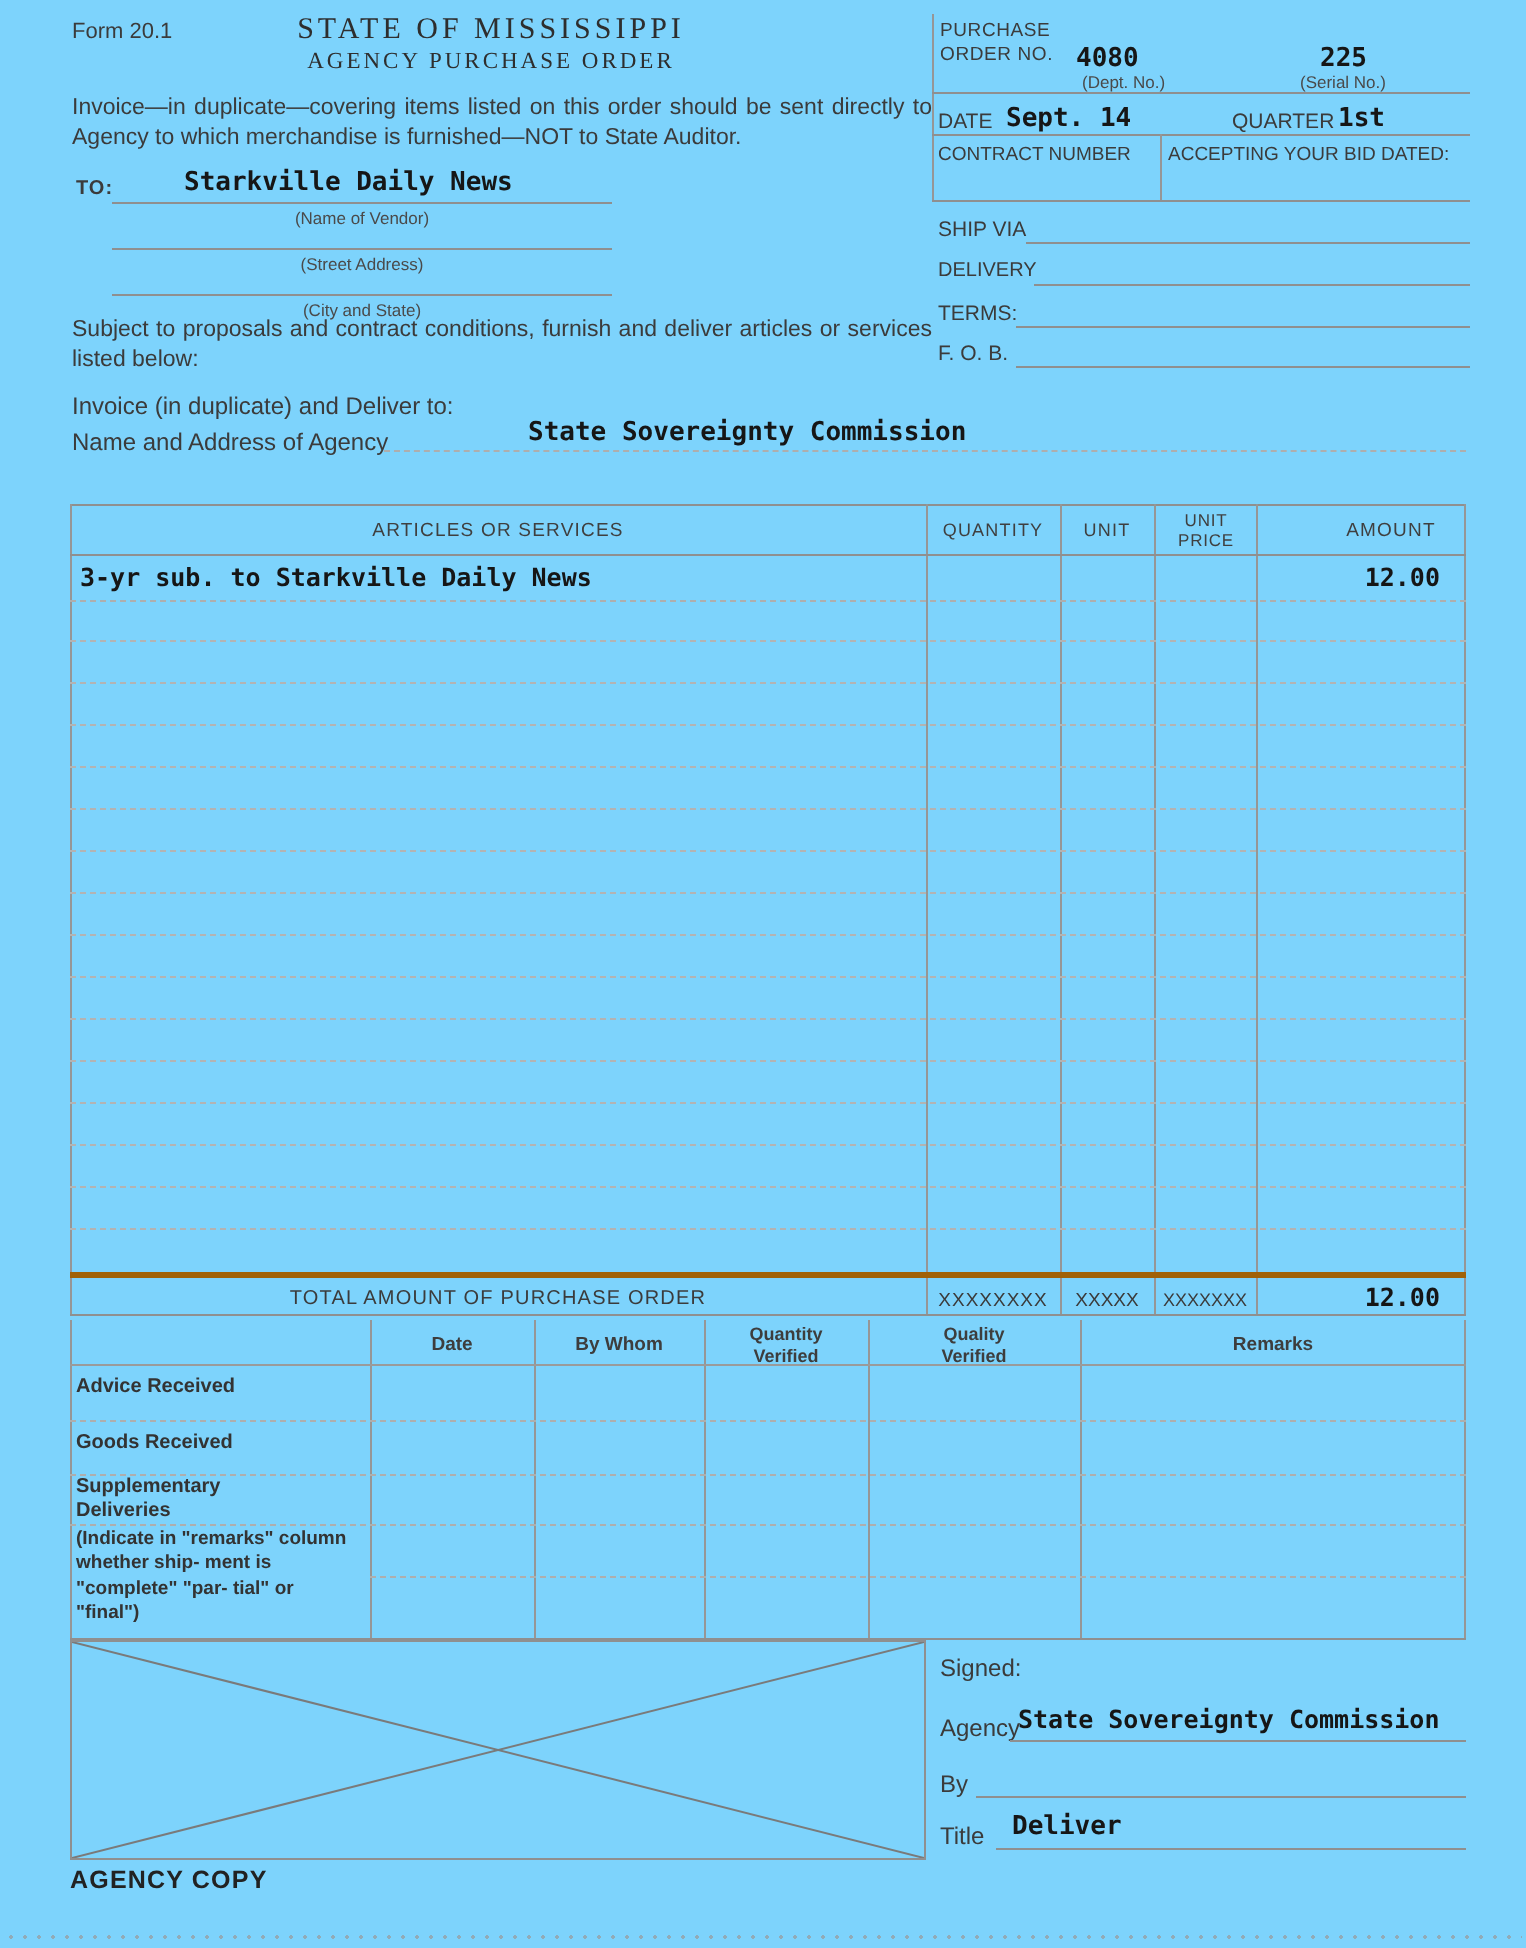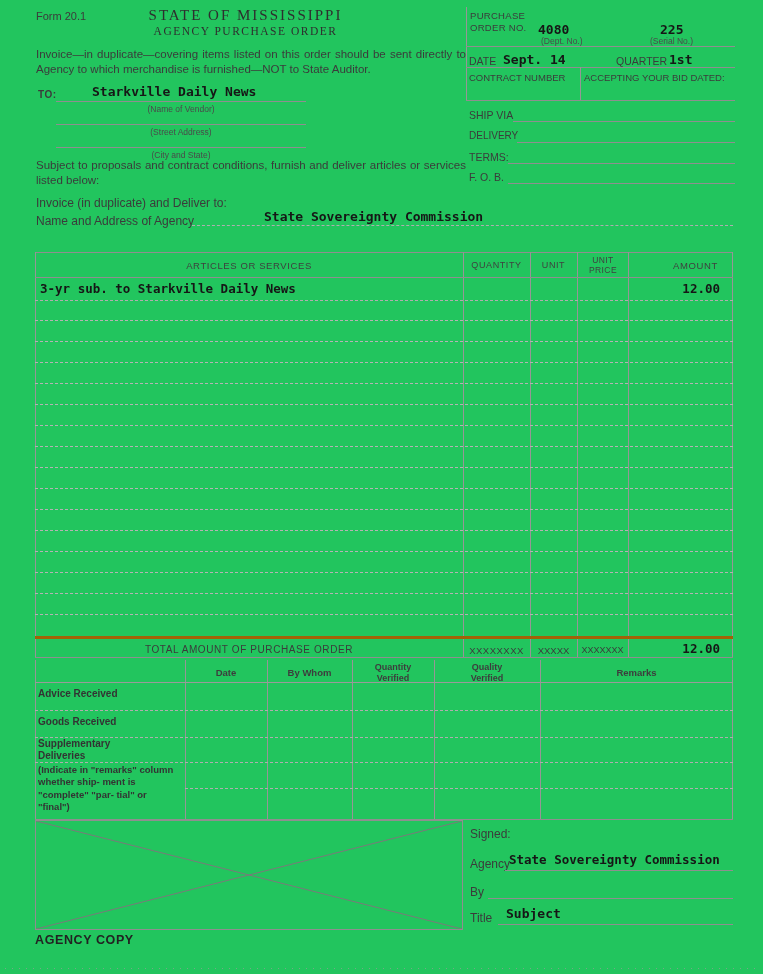--- a/index.html
+++ b/index.html
@@ -1,19 +1,19 @@
 <!DOCTYPE html>
 <html><head>
 <meta charset="utf-8">
 <title>Agency Purchase Order (scanned form)</title>
 <style>
   *{margin:0;padding:0;box-sizing:border-box}
   html,body{background:#d8d8d5}
   body{width:763px;height:974px;position:relative;font-family:"Liberation Sans",sans-serif}
-  .page{position:absolute;left:0;top:0;width:763px;height:974px;background:#22c55e;color:#3b3b3b;overflow:hidden}
+  .page{position:absolute;left:0;top:0;width:763px;height:974px;background:#7dd3fc;color:#3b3b3b;overflow:hidden}
   .a{position:absolute}
   .typed{font-family:"DejaVu Sans Mono",monospace;font-weight:700;color:#161616;white-space:nowrap}
   .cap{font-size:8.5px;color:#4a4a4a;white-space:nowrap}
   .hl{border-top:1px solid #8f8f8f;height:0}
   .dl{border-top:1px dashed #aeaeae;height:0}
   .vl{border-left:1px solid #969696;width:0}
 
   .form-no{left:36px;top:10px;font-size:11px}
   .title1{left:118px;top:7px;width:255px;text-align:center;font-family:"Liberation Serif",serif;font-size:15px;letter-spacing:2px;color:#2e2e2e}
   .title2{left:118px;top:25px;width:255px;text-align:center;font-family:"Liberation Serif",serif;font-size:11.5px;letter-spacing:1.5px;color:#2e2e2e}
@@ -253,18 +253,18 @@
     </svg>
   </div>
 
   <div class="a sig-signed">Signed:</div>
   <div class="a sig-agency-label">Agency</div>
   <div class="a typed sig-agency-val">State Sovereignty Commission</div>
   <div class="a hl sig-agency-line"></div>
   <div class="a sig-by-label">By</div>
   <div class="a hl sig-by-line"></div>
   <div class="a sig-title-label">Title</div>
-  <div class="a typed sig-title-val">Subject</div>
+  <div class="a typed sig-title-val">Deliver</div>
   <div class="a hl sig-title-line"></div>
 
   <div class="a copy-label">AGENCY COPY</div>
   <div class="a bottom-dots"></div>
 </div>
 
 </body></html>

